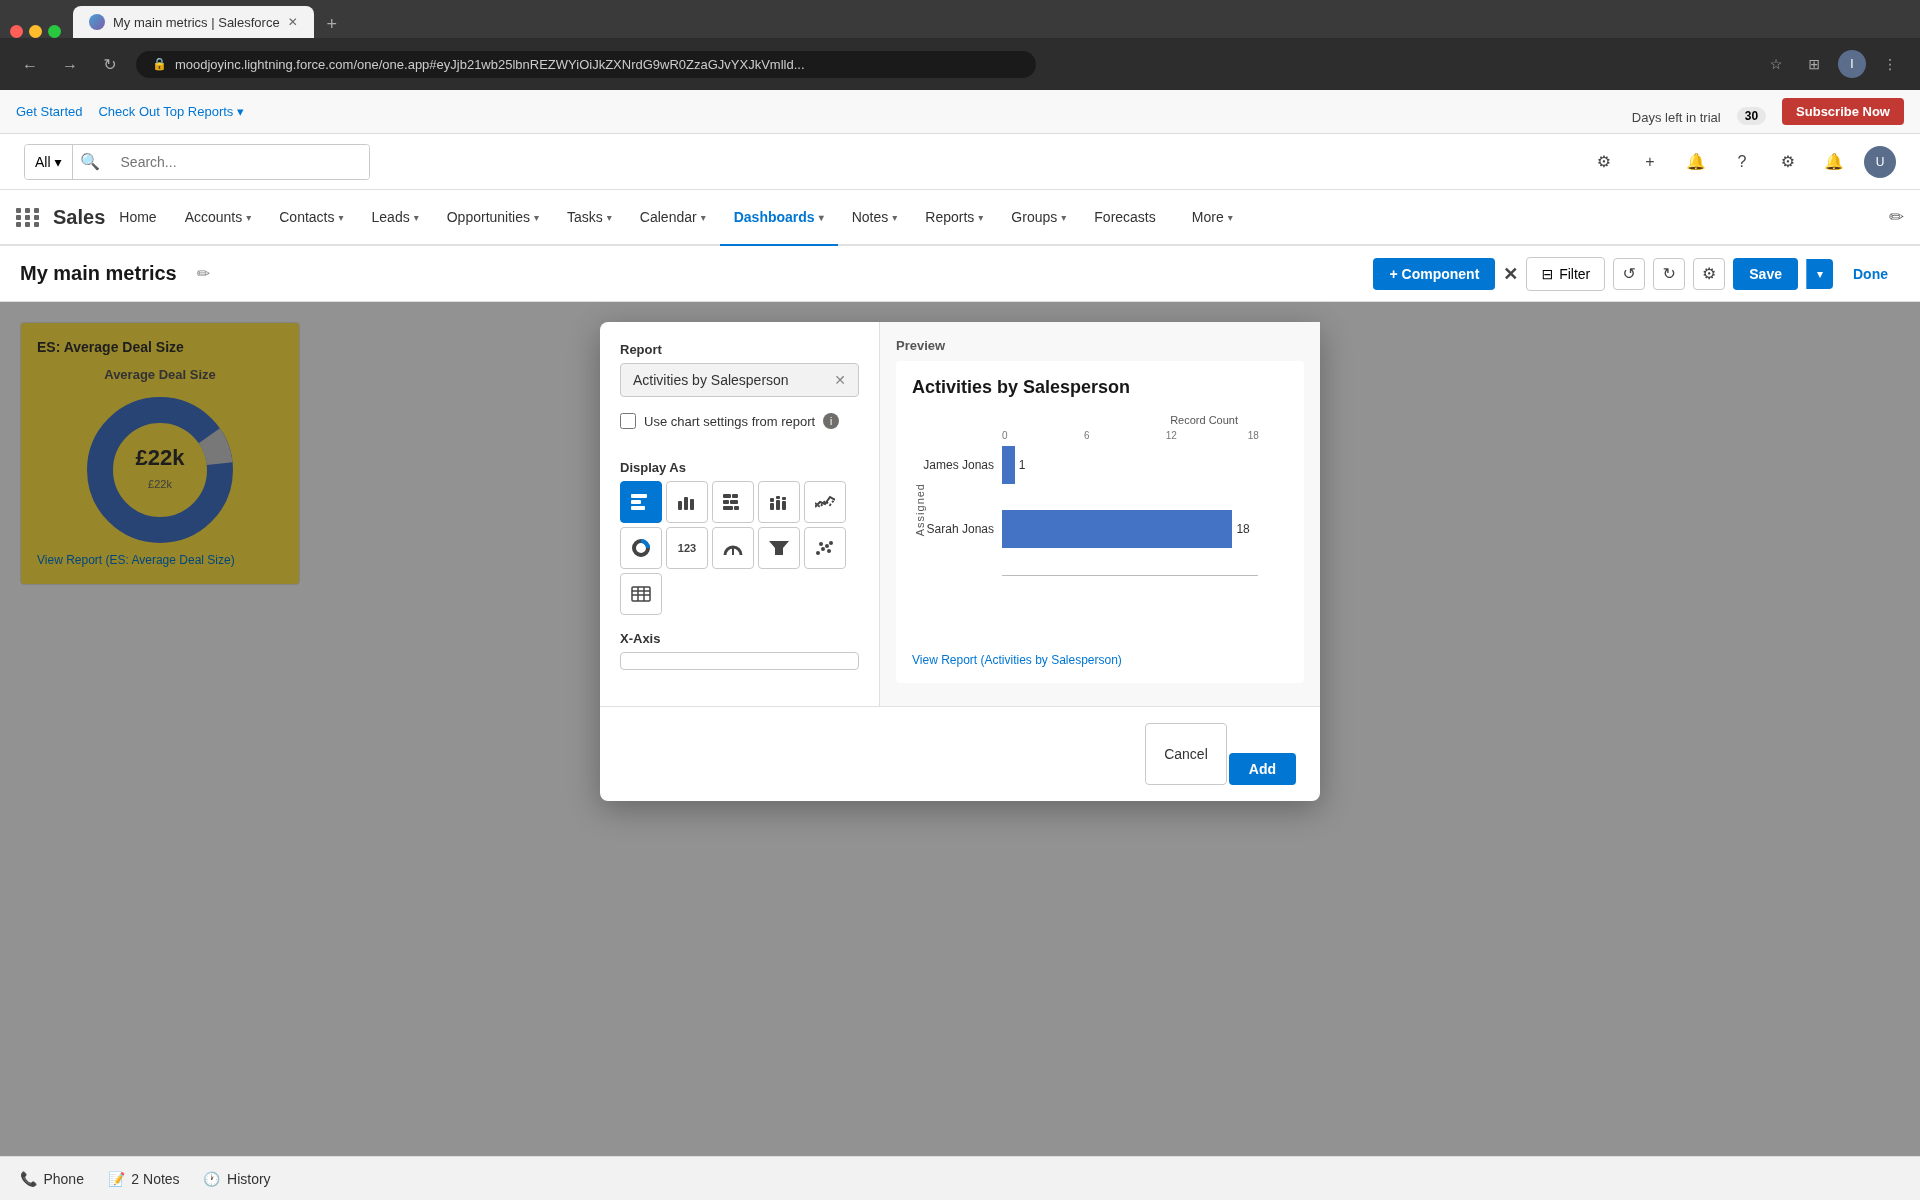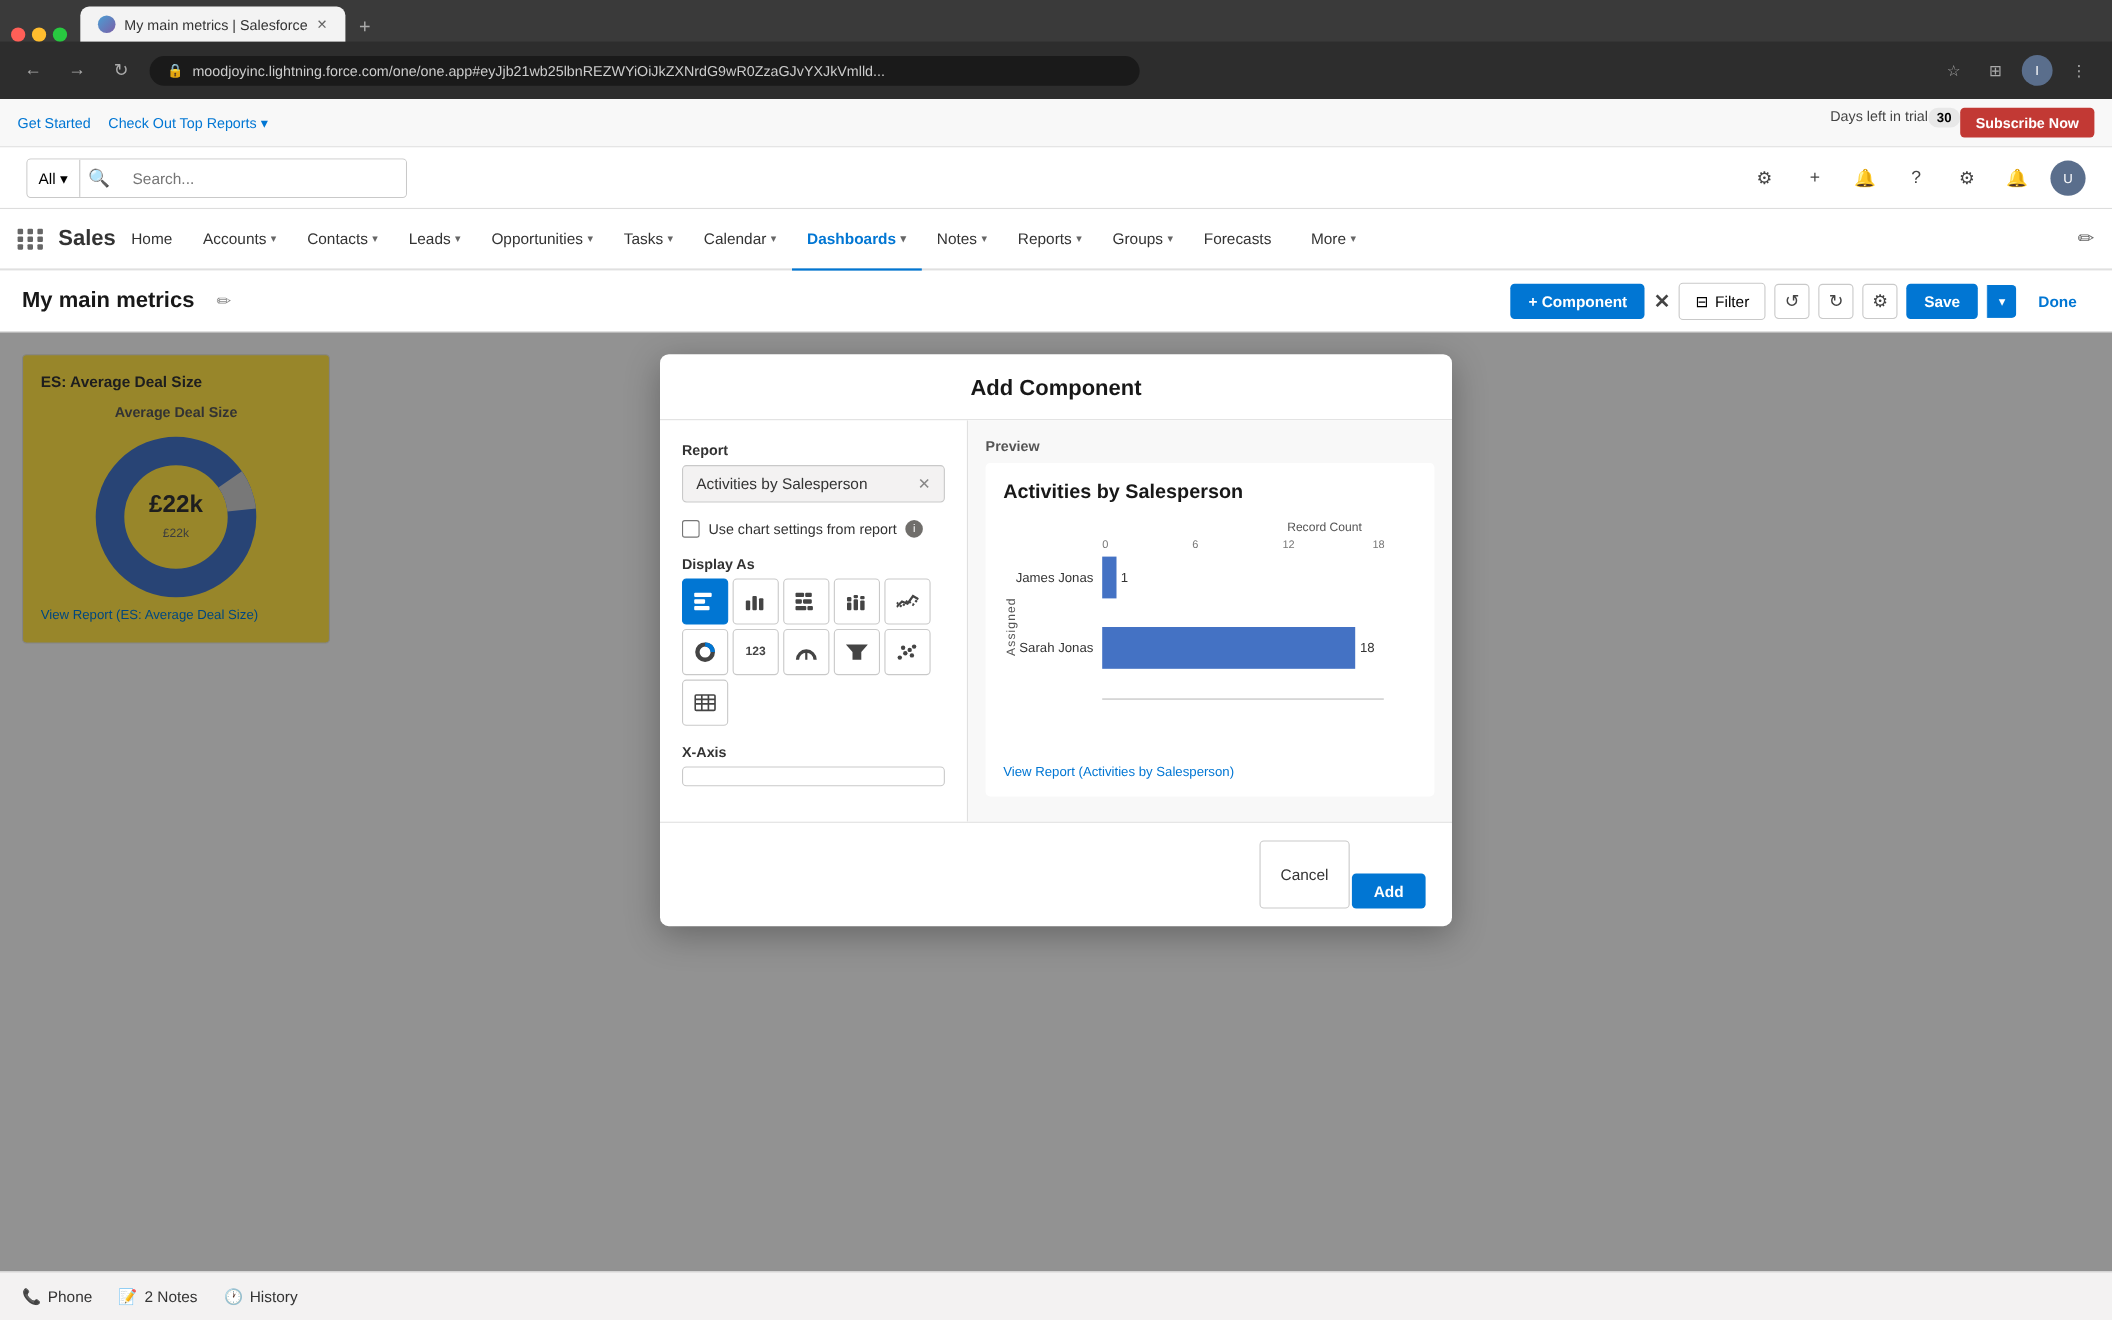--- a/index.html
+++ b/index.html
@@ -16,21 +16,21 @@
     .browser-toolbar { background: #2d2d2d; height: 52px; display: flex; align-items: center; padding: 0 16px; gap: 12px; }
     .nav-btn { width: 28px; height: 28px; display: flex; align-items: center; justify-content: center; color: #aaa; font-size: 16px; cursor: pointer; border-radius: 50%; }
     .address-bar { flex: 1; background: #1a1a1a; border-radius: 20px; padding: 6px 16px; color: #ccc; font-size: 13px; display: flex; align-items: center; gap: 8px; max-width: 900px; }
     .address-text { flex: 1; overflow: hidden; text-overflow: ellipsis; white-space: nowrap; font-size: 13px; color: #ccc; }
     .browser-right-icons { display: flex; align-items: center; gap: 10px; margin-left: auto; }
     .browser-icon { width: 28px; height: 28px; display: flex; align-items: center; justify-content: center; color: #aaa; font-size: 14px; cursor: pointer; }
 
     
     .sf-topbar { background: #f8f8f8; border-bottom: 1px solid #ddd; height: 44px; display: flex; align-items: center; padding: 0 16px; gap: 16px; }
     .sf-topbar-link { font-size: 13px; color: #0176d3; cursor: pointer; text-decoration: none; }
-    .sf-topbar-right { margin-left: auto; display: flex; align-items: flex-start; }
+    .sf-topbar-right { margin-left: auto; display: flex; align-items: flex-end; gap: 16px; }
     .trial-text { font-size: 13px; color: #444; }
     .trial-badge { background: #e8e8e8; border-radius: 10px; padding: 2px 8px; font-size: 12px; font-weight: 600; }
     .subscribe-btn { background: #c23934; color: white; border: none; border-radius: 4px; padding: 6px 14px; font-size: 13px; font-weight: 600; cursor: pointer; }
 
     
     .sf-searchbar { background: #fff; border-bottom: 1px solid #ddd; height: 56px; display: flex; align-items: center; padding: 0 24px; gap: 12px; }
     .sf-search-container { display: flex; align-items: center; border: 1px solid #c9c9c9; border-radius: 4px; overflow: hidden; height: 36px; }
     .sf-search-select { border: none; border-right: 1px solid #c9c9c9; padding: 0 10px; font-size: 14px; height: 100%; cursor: pointer; background: #fff; display: flex; align-items: center; gap: 4px; }
     .sf-search-input { border: none; padding: 0 12px; font-size: 14px; width: 260px; outline: none; height: 100%; }
     .sf-searchbar-right { margin-left: auto; display: flex; align-items: center; gap: 14px; }
@@ -82,21 +82,21 @@
     .modal-footer { padding: 16px 24px; border-top: 1px solid #e0e0e0; display: flex; justify-content: flex-end; gap: 2px; }
 
     
     .form-group { margin-bottom: 16px; }
     .form-label { font-size: 13px; font-weight: 600; color: #333; margin-bottom: 6px; display: block; }
     .form-input { width: 100%; border: 1px solid #c9c9c9; border-radius: 4px; padding: 8px 12px; font-size: 14px; color: #333; display: flex; align-items: center; justify-content: space-between; }
     .form-input-clear { background: #f3f2f2; border: 1px solid #c9c9c9; border-radius: 4px; padding: 8px 12px; font-size: 14px; color: #333; display: flex; align-items: center; justify-content: space-between; }
     .clear-icon { color: #888; cursor: pointer; font-size: 14px; }
 
     
-    .checkbox-row { display: flex; align-items: center; gap: 8px; margin-bottom: 16px; }
+    .checkbox-row { display: flex; align-items: center; gap: 8px; margin-bottom: 31px; }
     .checkbox-row input[type=checkbox] { width: 16px; height: 16px; }
     .checkbox-label { font-size: 13px; color: #333; }
     .info-icon { width: 16px; height: 16px; border-radius: 50%; background: #706e6b; color: white; font-size: 10px; display: inline-flex; align-items: center; justify-content: center; cursor: pointer; }
 
     
     .display-as-grid { display: flex; flex-wrap: wrap; gap: 4px; margin-bottom: 16px; }
     .display-icon-btn { width: 42px; height: 42px; border: 1px solid #c9c9c9; border-radius: 4px; display: flex; align-items: center; justify-content: center; cursor: pointer; background: #fff; color: #444; font-size: 18px; }
     .display-icon-btn.active { background: #0176d3; color: white; border-color: #0176d3; }
 
     
@@ -284,23 +284,20 @@
         <circle cx="80" cy="80" r="60" fill="none" stroke="#c9c9c9" stroke-width="26" stroke-dasharray="30 347" stroke-dashoffset="-340"></circle>
         <text x="80" y="75" text-anchor="middle" font-size="22" font-weight="bold" fill="#333">£22k</text>
         <text x="80" y="98" text-anchor="middle" font-size="11" fill="#666">£22k</text>
       </svg>
     </div>
     <a class="widget-link">View Report (ES: Average Deal Size)</a>
   </div>
 
   <div class="modal-overlay">
     <div class="modal">
-      <div class="modal-header">
-        <div class="modal-title">Add Component</div>
-      </div>
       <div class="modal-body">
 
         <div class="modal-left">
 
           <div class="form-group">
             <label class="form-label">Report</label>
             <div class="form-input-clear">
               <span>Activities by Salesperson</span>
               <span class="clear-icon">✕</span>
             </div>

